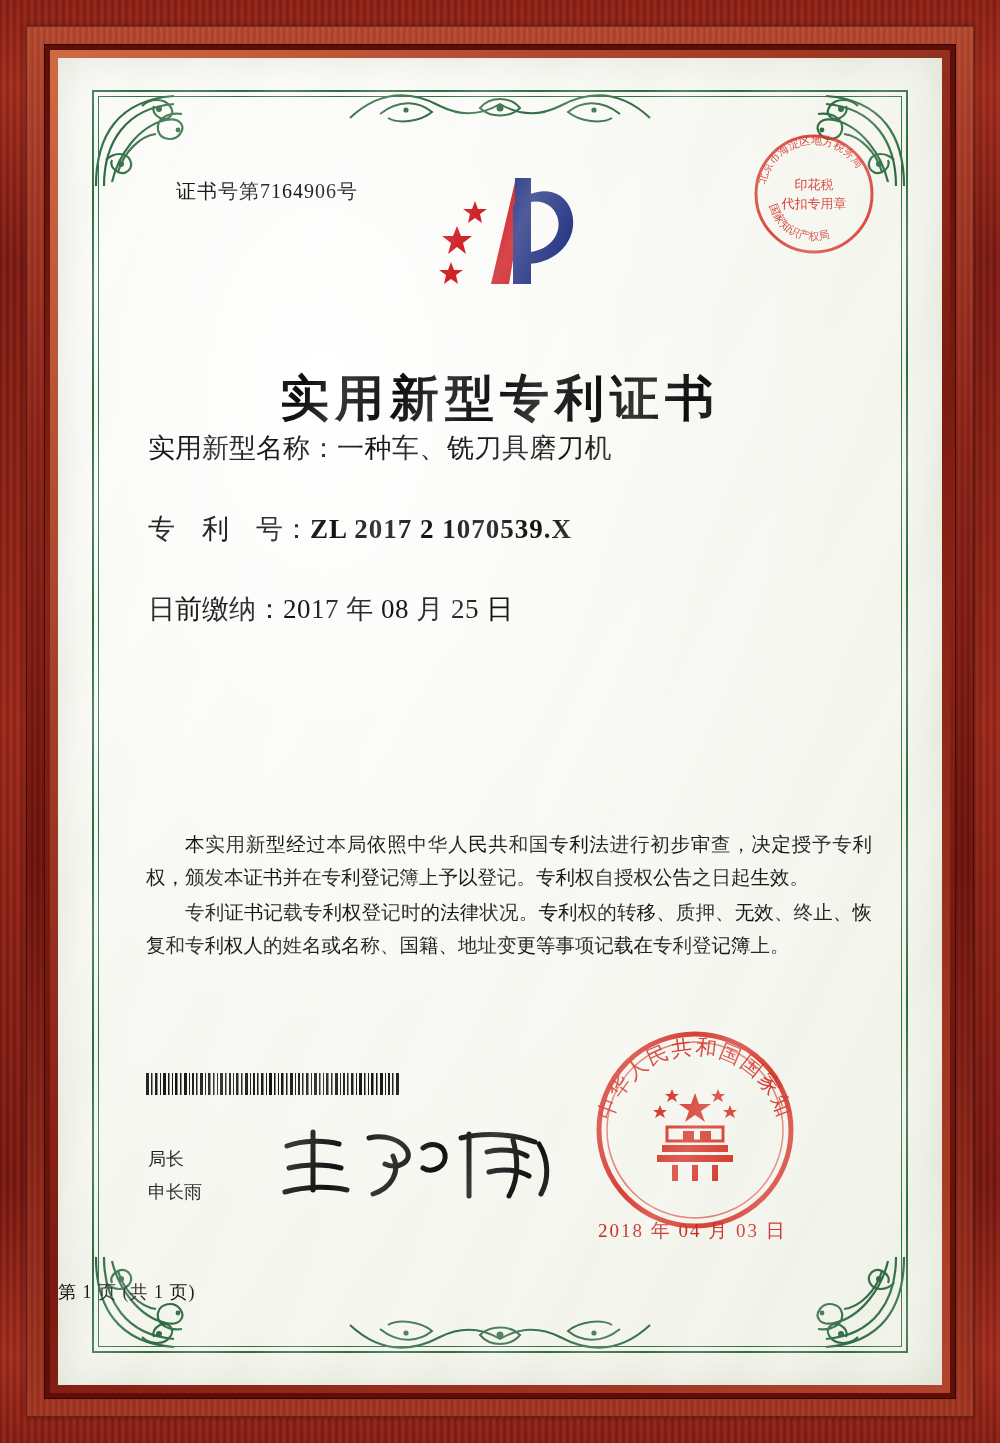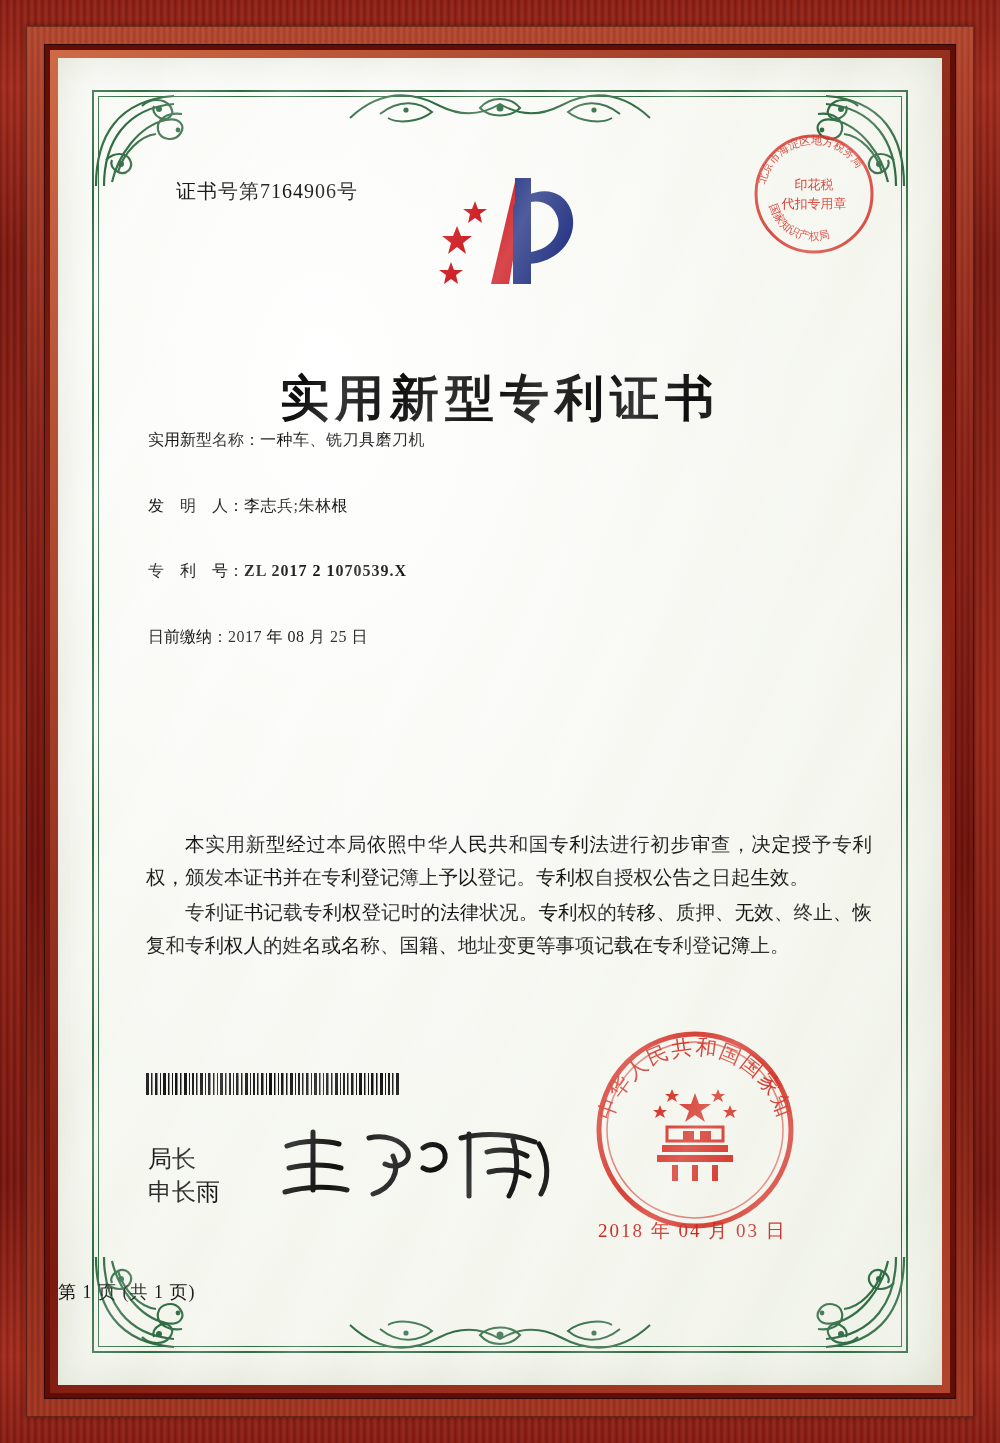--- a/index.html
+++ b/index.html
@@ -135,21 +135,21 @@
     margin-top: 48px;
   }
 
   .fields {
     position: absolute;
     left: 90px;
     right: 80px;
     top: 372px;
   }
   .field {
-    font-size: 16px;
+    font-size: 27px;
     color: #111;
     margin-bottom: 44.5px;
     white-space: nowrap;
   }
   .field .lbl { letter-spacing: 0px; }
   .field .val { letter-spacing: 0.5px; }
   .field.mono .val { font-family: "Liberation Serif", serif; letter-spacing: 1px; font-weight: bold; }
 
   .body-text {
     position: absolute;
@@ -186,21 +186,21 @@
     top: 1160px;
     font-size: 19px;
     color: #c4281f;
     letter-spacing: 2px;
   }
 
   .director {
     position: absolute;
     left: 90px;
     top: 1085px;
-    font-size: 24px;
+    font-size: 18px;
     line-height: 33px;
     color: #111;
   }
   .signature {
     position: absolute;
     left: 215px;
     top: 1060px;
     width: 300px;
     height: 90px;
     color: #111;
@@ -365,23 +365,20 @@
           <text x="66" y="61" text-anchor="middle" font-size="13" fill="#d42d22" font-family="'DejaVu Sans',sans-serif" opacity="0.95">印花税</text>
           <text x="66" y="80" text-anchor="middle" font-size="13" fill="#d42d22" font-family="'DejaVu Sans',sans-serif" opacity="0.95">代扣专用章</text>
         </svg>
       </div>
 
       <div class="title">实用新型专利证书</div>
 
       <div class="fields">
         <div class="field">
           <span class="lbl">实用新型名称：</span><span class="val">一种车、铣刀具磨刀机</span>
-        </div>
-        <div class="field">
-          <span class="lbl">发　明　人：</span><span class="val">李志兵;朱林根</span>
         </div>
         <div class="field mono">
           <span class="lbl">专　利　号：</span><span class="val">ZL 2017 2 1070539.X</span>
         </div>
         <div class="field">
           <span class="lbl">日前缴纳：</span><span class="val">2017 年 08 月 25 日</span>
         </div>
       </div>
 
       <div class="body-text">

